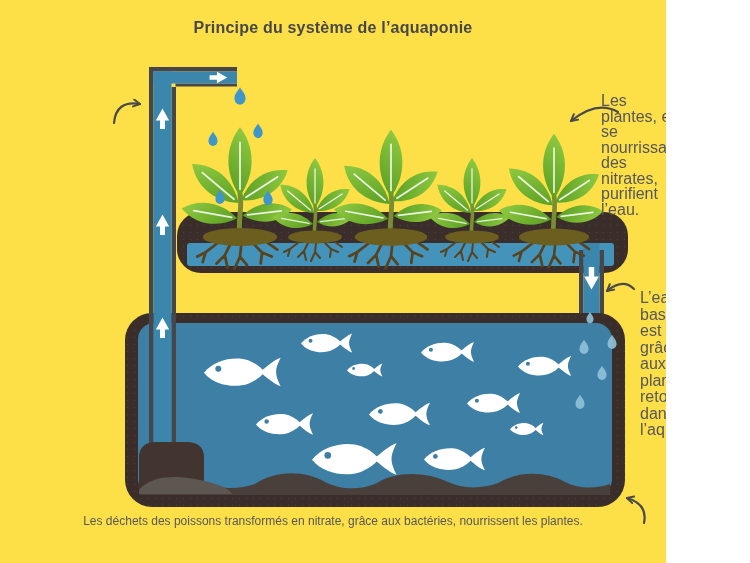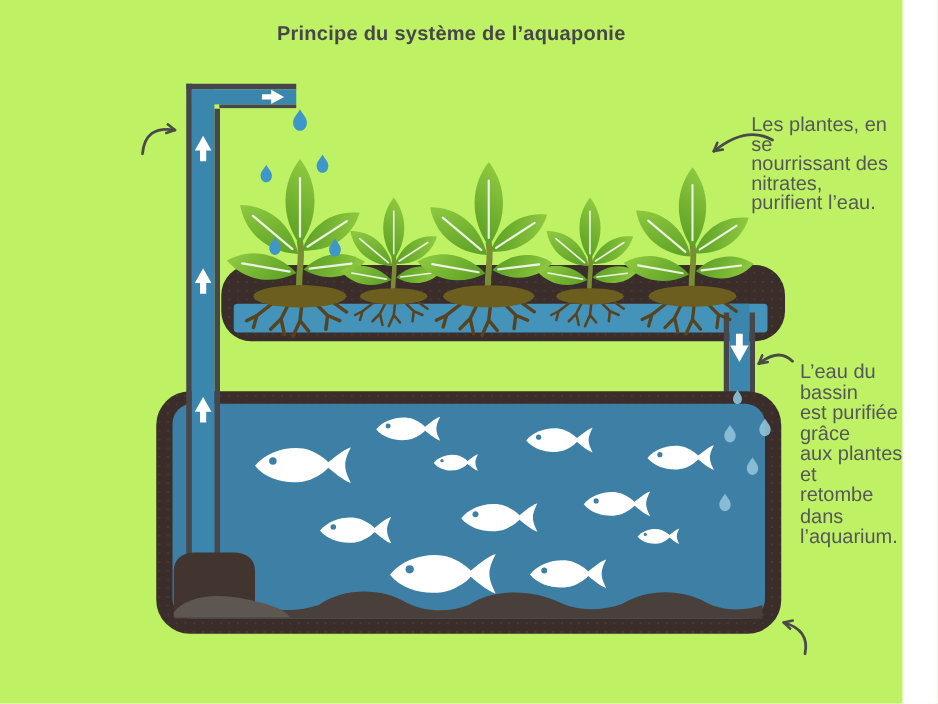--- a/index.html
+++ b/index.html
@@ -1,16 +1,16 @@
 <!DOCTYPE html>
 <html><head>
 <meta charset="utf-8">
 <style>
   html,body{margin:0;padding:0;background:#fff;}
-  .stage{position:relative;width:722px;height:563px;background:#bef264;overflow:hidden;
+  .stage{position:relative;width:666px;height:563px;background:#fde047;overflow:hidden;
          font-family:"Liberation Sans",sans-serif;}
   .stage svg{position:absolute;left:0;top:0;}
   .title{position:absolute;top:19px;left:0;right:0;text-align:center;
          font-size:16px;font-weight:bold;color:#47474a;letter-spacing:.2px;}
   .note{position:absolute;font-size:16px;color:#56575a;line-height:15.5px;white-space:pre-line;}
   .note-oxygen{left:14px;top:122px;}
   .note-plants{left:601px;top:93px;}
   .note-basin{left:640px;top:290px;line-height:16.5px;}
   .note-waste{left:0;right:0;top:514px;text-align:center;font-size:12px;white-space:normal;}
 </style>
@@ -271,13 +271,14 @@
     </svg>
   <div class="title">Principe du système de l’aquaponie</div>
   <div class="note note-plants">Les plantes, en se
 nourrissant des nitrates,
 purifient l’eau.</div>
   <div class="note note-basin">L’eau du bassin
 est purifiée grâce
 aux plantes et
 retombe dans
 l’aquarium.</div>
+  <div class="note note-waste">Les déchets des poissons transformés en nitrate, grâce aux bactéries, nourrissent les plantes.</div>
 </div>
 
 </body></html>

